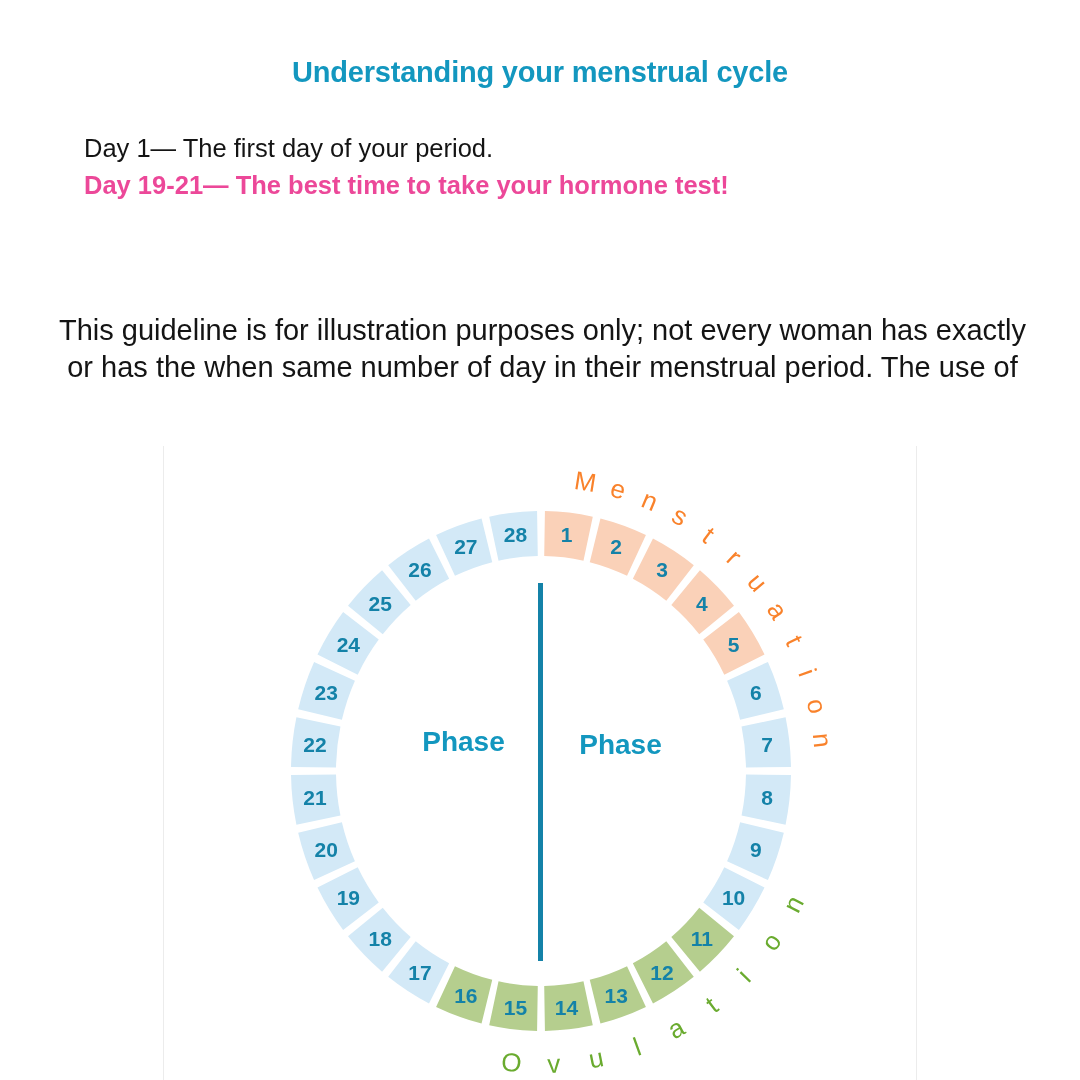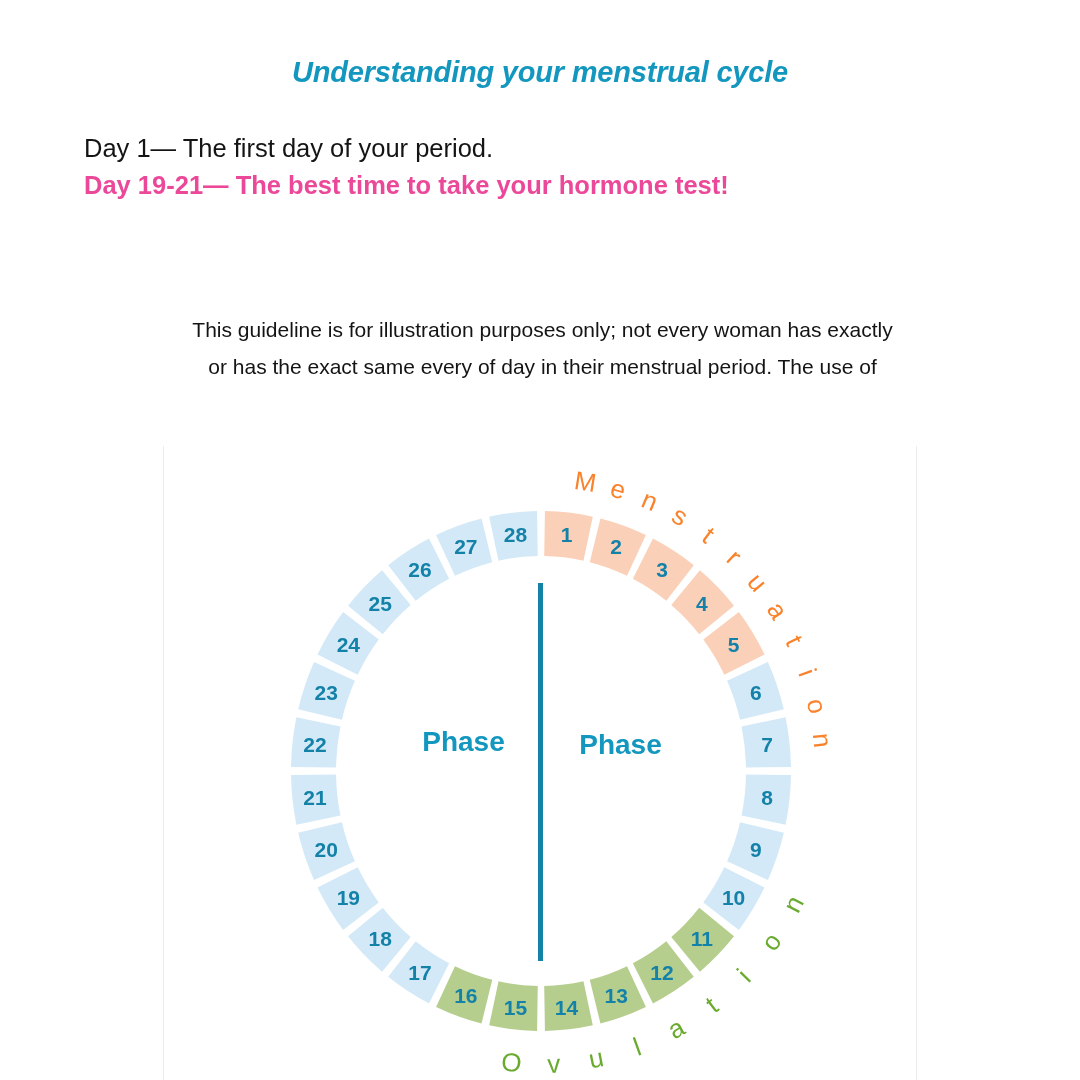--- a/index.html
+++ b/index.html
@@ -12,42 +12,41 @@
     position:relative;
   }
   #page{position:relative;width:1080px;height:1080px;}
 
   .title{
     position:absolute;top:56px;left:0;width:1080px;
     text-align:center;
     font-size:29px;font-weight:bold;
     letter-spacing:-0.2px;
     color:#1397bf;
-    font-style:italic;
   }
 
   .bullets{
     position:absolute;top:130px;left:52px;width:980px;
   }
   .bullet-line{
     font-size:25.5px;
     line-height:36.5px;
     color:#141414;
     white-space:nowrap;
     margin-left:32px;
   }
   .bullet-line.hl{
     color:#ec4899;
     font-weight:bold;
   }
 
   .para{
     position:absolute;top:312px;left:50px;width:985px;
     text-align:center;
-    font-size:21px;
+    font-size:29px;
     line-height:36.5px;
     color:#141414;
   }
   .para div{white-space:nowrap;}
 
   
   .panel{
     position:absolute;left:163px;top:446px;
     width:754px;height:634px;
     border-left:1px solid #ececec;
@@ -86,21 +85,21 @@
 
   <div class="title">Understanding your menstrual cycle</div>
 
   <div class="bullets">
     <div class="bullet-line">Day 1— The first day of your period.</div>
     <div class="bullet-line hl">Day 19-21— The best time to take your hormone test!</div>
   </div>
 
   <div class="para">
     <div>This guideline is for illustration purposes only; not every woman has exactly</div>
-    <div>or has the exact same every of day in their menstrual period. The use of</div>
+    <div>or has the when same number of day in their menstrual period. The use of</div>
   </div>
 
   <div class="panel"></div>
 
   <div class="wheel-wrap">
     <svg class="wheel" viewBox="0 0 800 620">
       <g id="segments">
           <path d="M 403.92682932795515 50.032075554768255 A 250 260 0 0 1 451.7949950070307 55.641260387642745
                L 442.47189590576517 99.66488839747382 A 205 215 0 0 0 403.2200000489232 95.02652401644298 Z" fill="#fad1b8"></path>
           <path d="M 459.4517460434261 57.458767985093516 A 250 260 0 0 1 504.9196020153001 74.00505453428067

